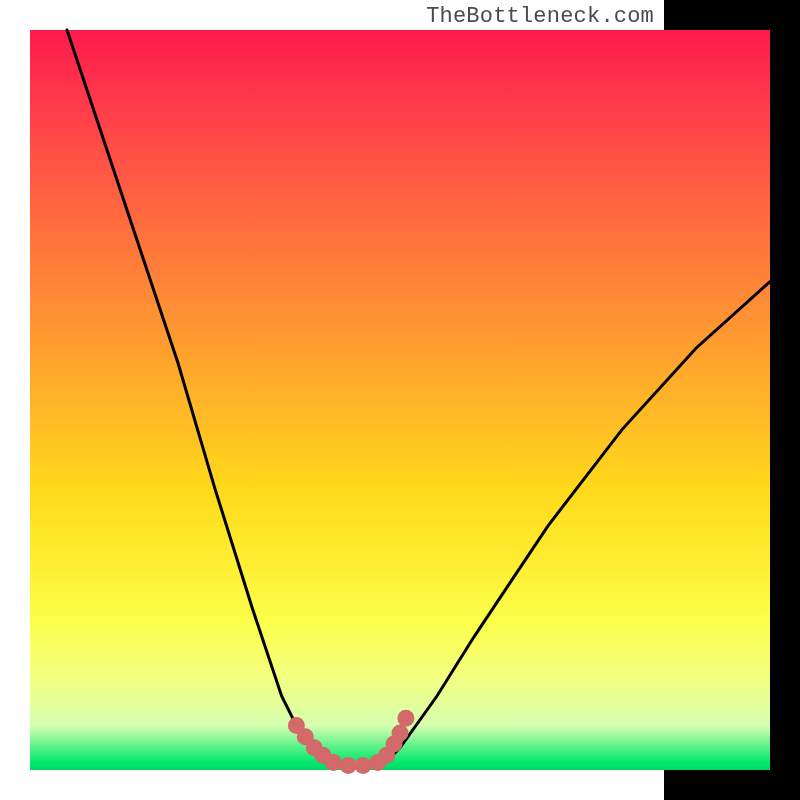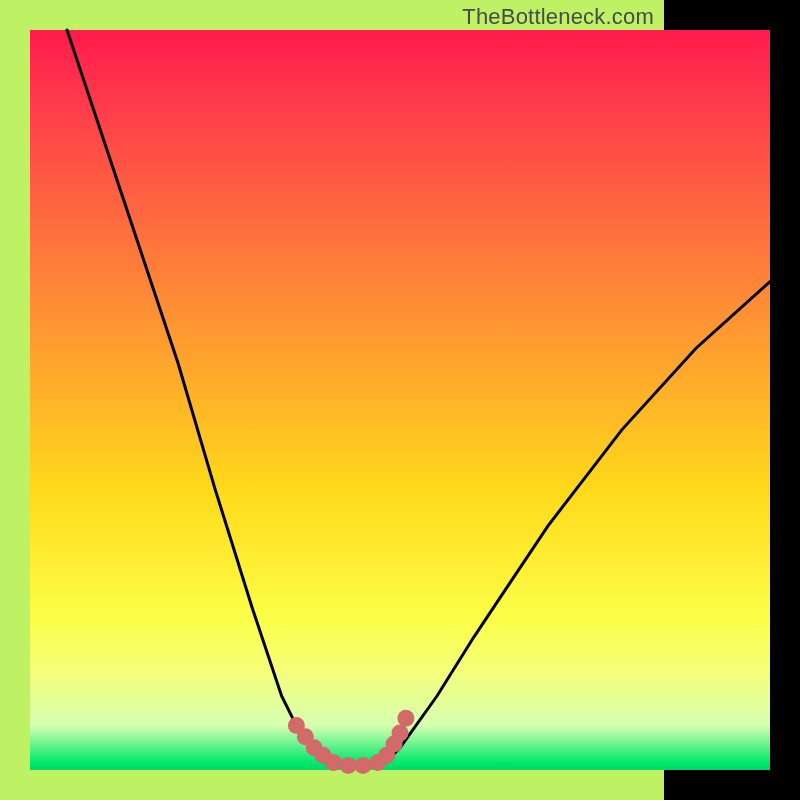--- a/index.html
+++ b/index.html
@@ -10,21 +10,22 @@
     background: #000;
     overflow: hidden;
     font-family: Arial, Helvetica, sans-serif;
   }
   .frame {
     position: absolute;
     left: 0;
     top: 0;
     width: 664px;
     height: 800px;
-    background: #bef264;
+    background: #ffffff;
+    font-family: Liberation Mono, monospace;
   }
   .plot {
     position: absolute;
     left: 30px;
     top: 30px;
     width: 740px;
     height: 740px;
     background: linear-gradient(to bottom,
       #ff1a4d 0%,
       #ff3b4b 10%,

